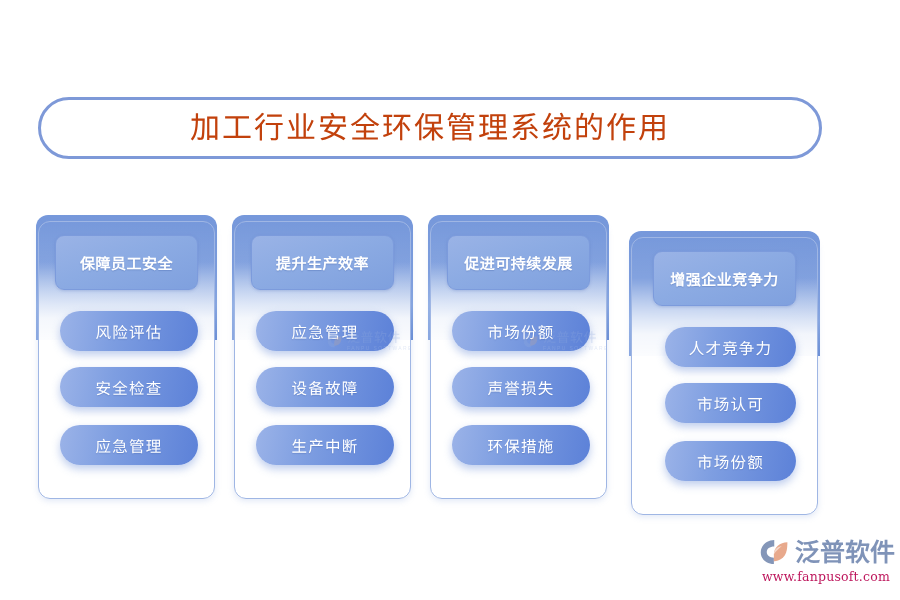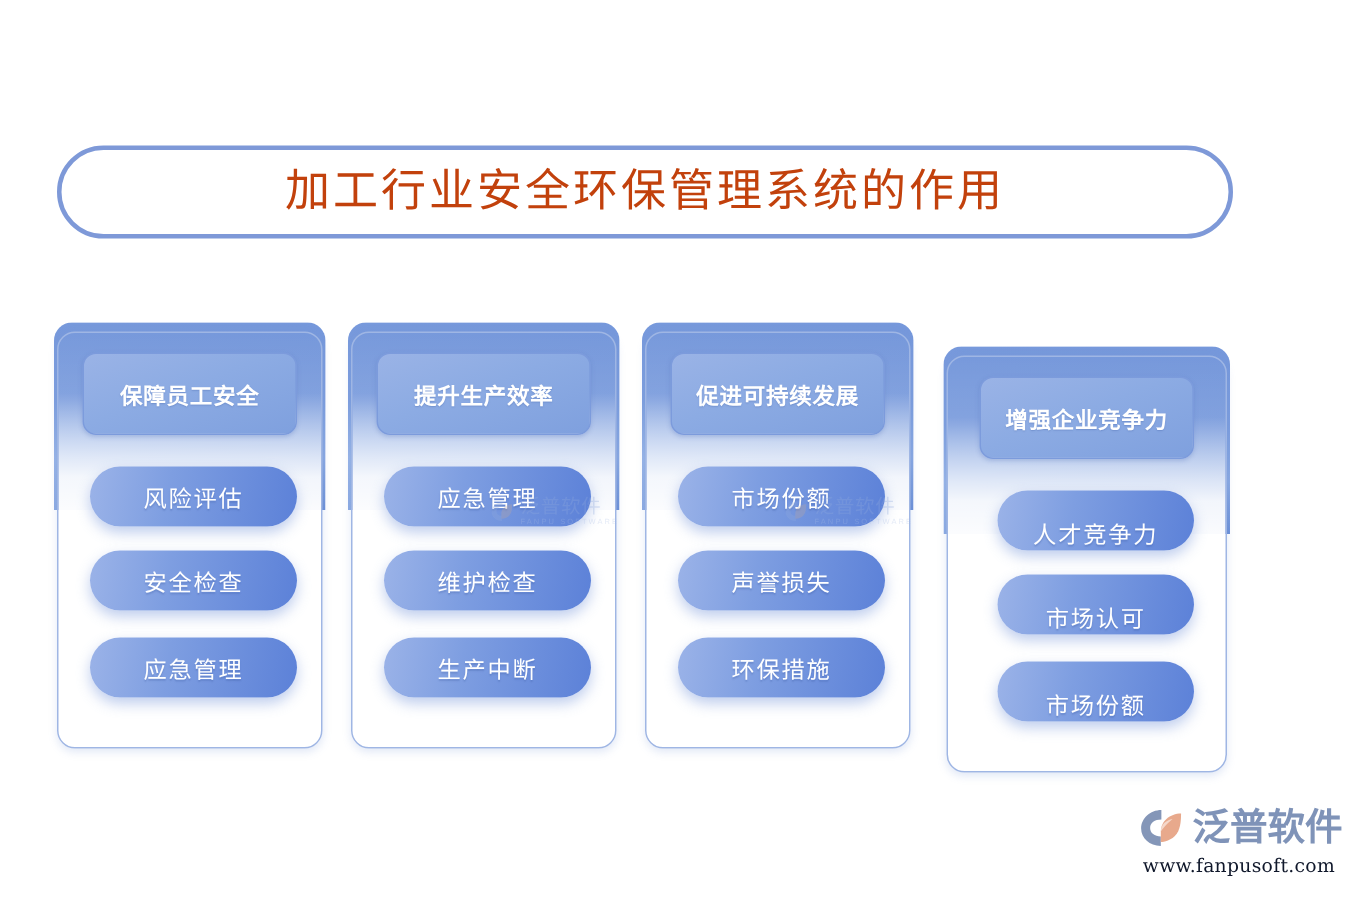--- a/index.html
+++ b/index.html
@@ -139,21 +139,21 @@
     left: 24px;
     right: 19px;
     height: 40px;
     border-radius: 22px;
     background: linear-gradient(100deg, #9bb3e8 0%, #7e9ee1 38%, #5c81d8 100%);
     display: flex;
     align-items: center;
     justify-content: center;
     box-shadow: 0 4px 9px rgba(110,145,215,0.45);
   }
-  .card.c3 .pill { left: 36px; right: 24px; align-items: flex-end; }
+  .card.c3 .pill { left: 36px; right: 24px; }
   .pill.p0 { top: 96px; }
   .pill.p1 { top: 152px; }
   .pill.p2 { top: 210px; }
   .pill-text {
     font-size: 15.5px;
     color: #ffffff;
     letter-spacing: 1.2px;
     white-space: nowrap;
     text-shadow: 0 1px 1px rgba(60,90,160,0.30);
   }
@@ -208,21 +208,21 @@
     font-size: 25px;
     font-weight: 700;
     color: #7f93b8;
     letter-spacing: 0px;
     line-height: 1;
     white-space: nowrap;
   }
   .brand-url {
     font-family: "DejaVu Serif", "Liberation Serif", serif;
     font-size: 12.5px;
-    color: #0f172a;
+    color: #be185d;
     letter-spacing: 0.2px;
     margin-top: 2px;
     white-space: nowrap;
     text-align: right;
   }
 </style>
 </head>
 <body>
 
 <div class="canvas">
@@ -253,21 +253,21 @@
     <div class="card c1">
       <div class="card-slab"></div>
       <div class="card-panel"></div>
       <div class="card-header">
         <span class="card-header-text">提升生产效率</span>
       </div>
       <div class="pill p0">
         <span class="pill-text">应急管理</span>
       </div>
       <div class="pill p1">
-        <span class="pill-text">维护检查</span>
+        <span class="pill-text">设备故障</span>
       </div>
       <div class="pill p2">
         <span class="pill-text">生产中断</span>
       </div>
     </div>
 
     <div class="card c2">
       <div class="card-slab"></div>
       <div class="card-panel"></div>
       <div class="card-header">

